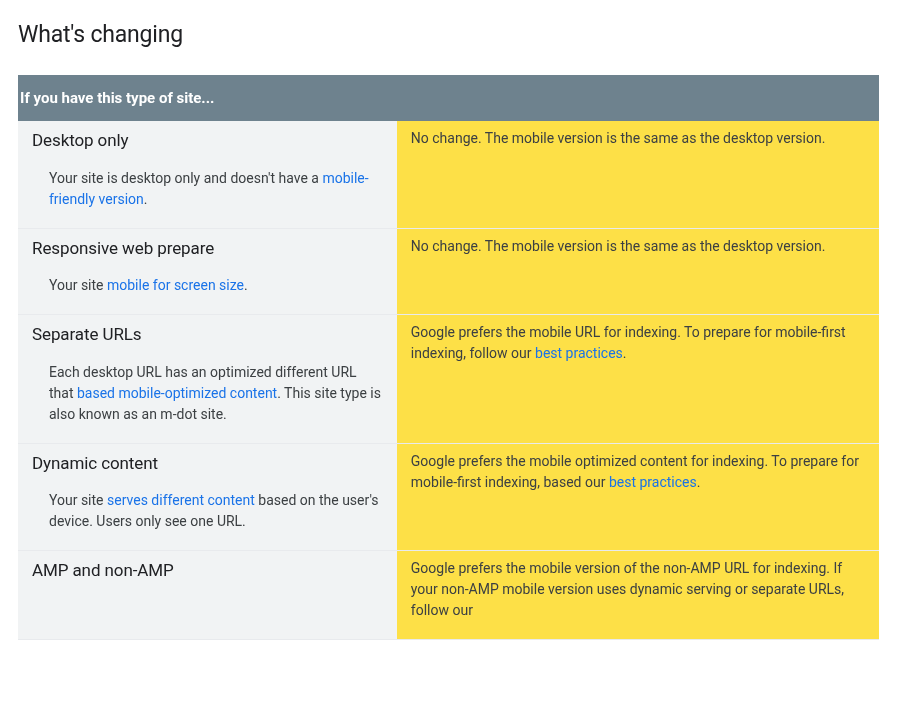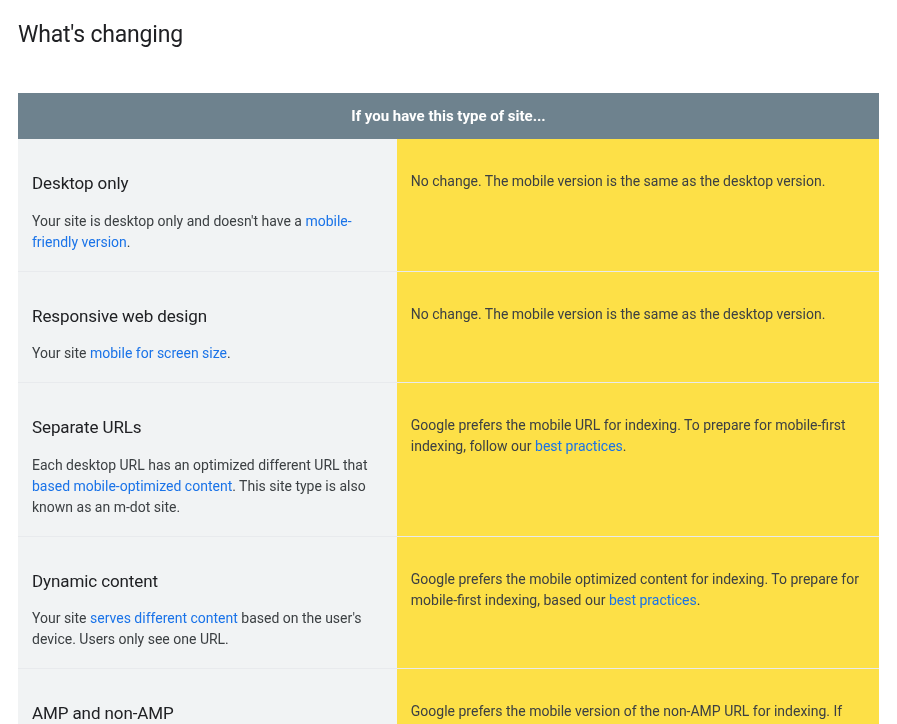--- a/index.html
+++ b/index.html
@@ -10,39 +10,39 @@
     background: #fff;
     color: #3c4043;
     font-size: 14px;
     line-height: 1.5;
   }
   .wrap { width: 861px; }
   h2.page-title {
     font-size: 23px;
     font-weight: 400;
     color: #202124;
-    margin: 0 0 40px 0;
+    margin: 0 0 22px 0;
     letter-spacing: -0.2px;
   }
   table {
     width: 100%;
     border-collapse: collapse;
     table-layout: fixed;
   }
   thead th {
     background: #6e828e;
     color: #fff;
-    text-align: center;
+    text-align: left;
     padding: 12px 2px;
     font-size: 15px;
     font-weight: 700;
   }
   tbody td {
     vertical-align: top;
-    padding: 32px 14px 18px 14px;
+    padding: 7px 14px 18px 14px;
     border-bottom: 1px solid #e8eaed;
   }
   tbody td.left {
     background: #f1f3f4;
     width: 44%;
   }
   tbody td.right {
     background: #fde047;
     width: 56%;
     color: #3c4043;
@@ -50,20 +50,21 @@
   .row-title {
     font-size: 17px;
     color: #202124;
     font-weight: 400;
     margin-bottom: 14px;
     letter-spacing: -0.1px;
   }
   .row-desc {
     color: #3c4043;
     font-size: 14px;
+    margin-left: 17px;
   }
   a.inline-link {
     color: #1a73e8;
     text-decoration: none;
   }
 </style>
 </head>
 <body>
 
 <div class="wrap">
@@ -82,21 +83,21 @@
     <tbody id="rows">
         <tr>
           <td class="left">
             <div class="row-title">Desktop only</div>
             <div class="row-desc"><span>Your site is desktop only and doesn't have a </span><a class="inline-link" href="#">mobile-friendly version</a><span>.</span></div>
           </td>
           <td class="right"><span>No change. The mobile version is the same as the desktop version.</span></td>
         </tr>
         <tr>
           <td class="left">
-            <div class="row-title">Responsive web design</div>
+            <div class="row-title">Responsive web prepare</div>
             <div class="row-desc"><span>Your site </span><a class="inline-link" href="#">mobile for screen size</a><span>.</span></div>
           </td>
           <td class="right"><span>No change. The mobile version is the same as the desktop version.</span></td>
         </tr>
         <tr>
           <td class="left">
             <div class="row-title">Separate URLs</div>
             <div class="row-desc"><span>Each desktop URL has an optimized different URL that </span><a class="inline-link" href="#">based mobile-optimized content</a><span>. This site type is also known as an m-dot site.</span></div>
           </td>
           <td class="right"><span>Google prefers the mobile URL for indexing. To prepare for mobile-first indexing, follow our </span><a class="inline-link" href="#">best practices</a><span>.</span></td>

